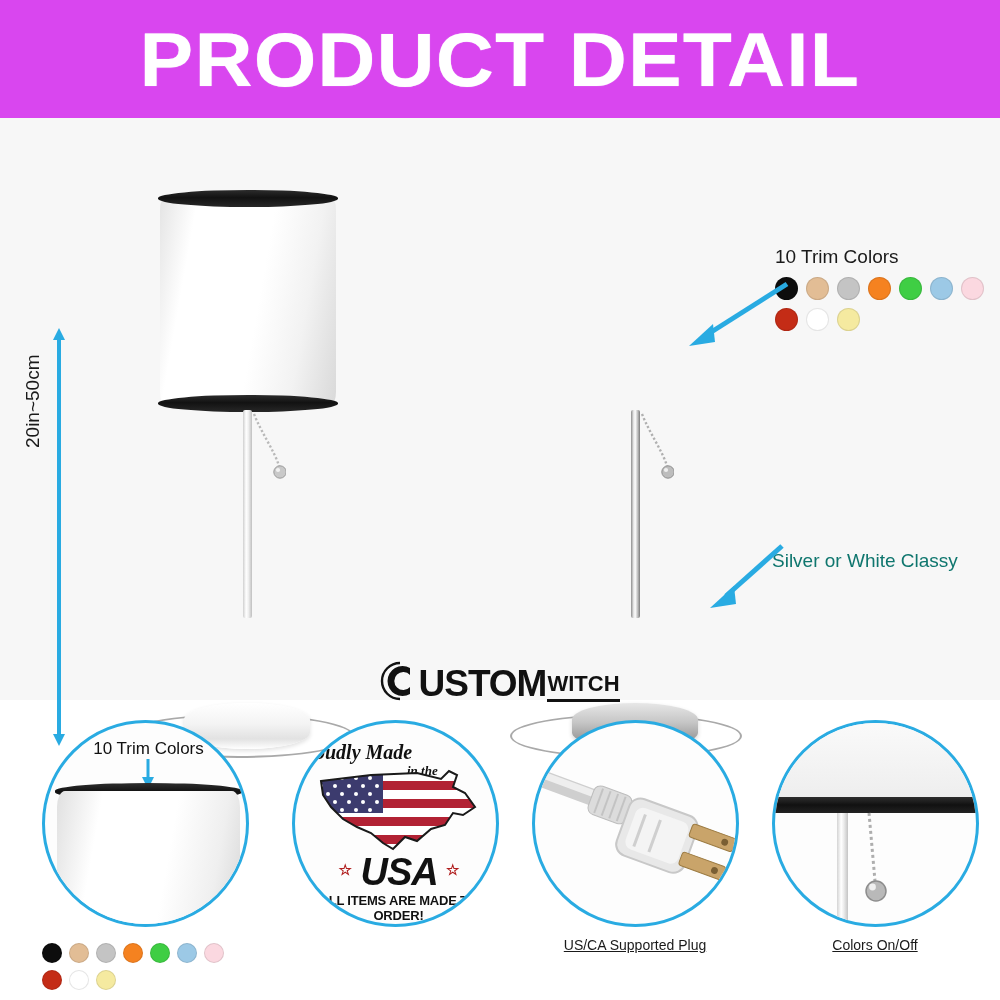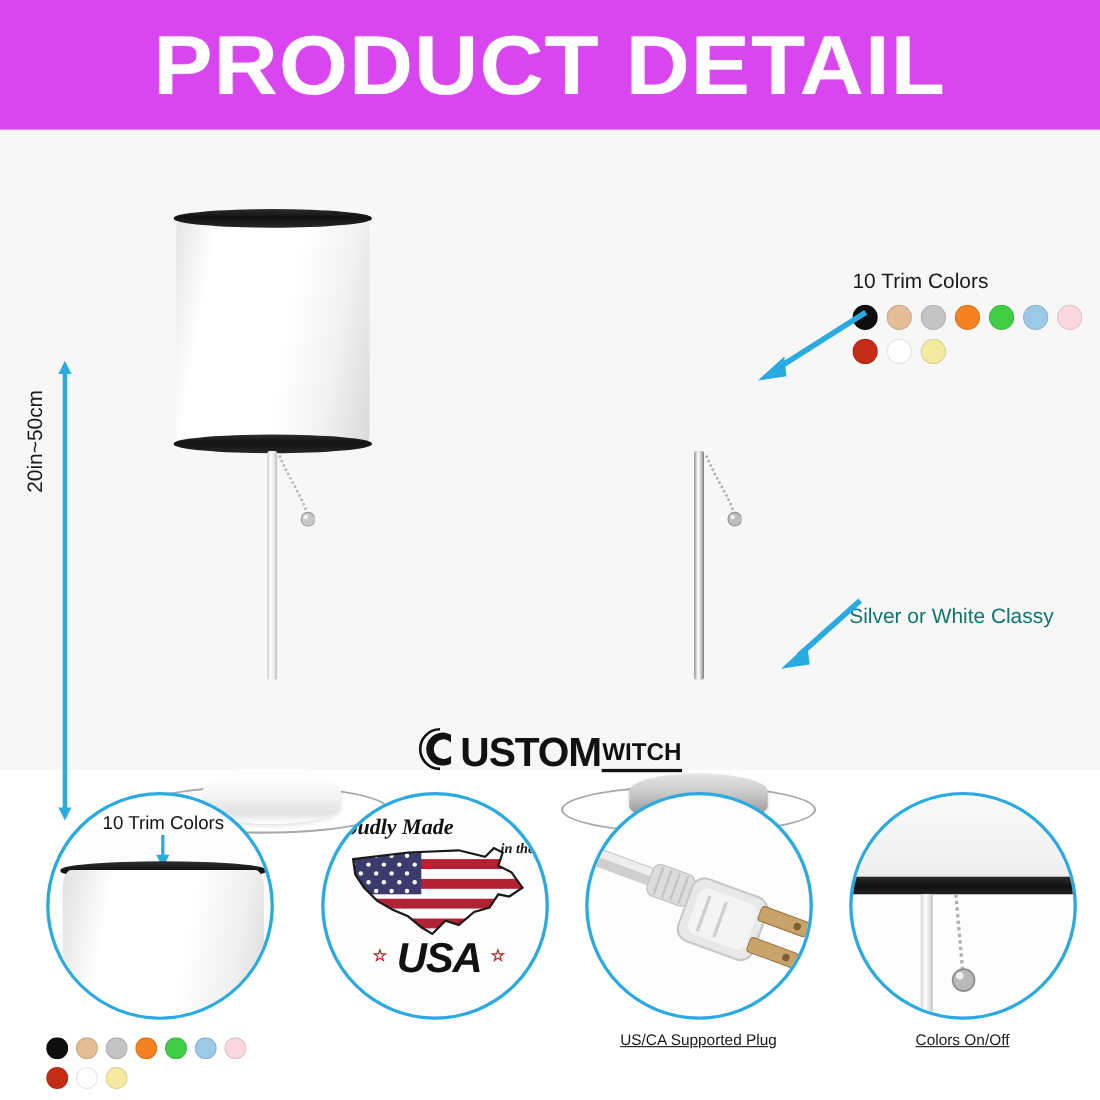--- a/index.html
+++ b/index.html
@@ -209,21 +209,21 @@
   .usa-top {
     position: absolute; left: 0; top: 18px; width: 207px; text-align: left;
     font-family: "Liberation Serif", serif;
     font-style: italic; font-weight: bold;
     font-size: 20px; color: #111;
   }
   .usa-in-the {
     position: absolute; left: 112px; top: 40px;
     font-family: "Liberation Serif", serif;
     font-style: italic; font-weight: bold;
-    font-size: 13px; color: #111; margin-left: 48px;
+    font-size: 13px; color: #111;
   }
   .usa-word {
     position: absolute; left: 0; top: 128px; width: 207px;
     text-align: center;
     font-size: 38px; font-weight: bold; font-style: italic; color: #111;
     letter-spacing: -1px;
   }
   .usa-star { color: #b11f1f; font-size: 15px; font-style: normal; vertical-align: 10px; }
   .usa-sub {
     position: absolute; left: 0; top: 170px; width: 207px;
@@ -421,20 +421,21 @@
         <path d="M8,18 L58,12 L104,10 L128,16 L136,8 L144,12 L140,24 L152,30 L162,44
                  L150,52 L140,50 L132,62 L118,66 L104,78 L92,74 L80,86 L70,80 L58,70
                  L44,64 L30,56 L18,44 L10,32 Z" fill="none" stroke="#1a1a1a" stroke-width="2"></path>
       </svg>
 
       <div class="usa-word">
         <span class="usa-star">☆</span>
         <span>USA</span>
         <span class="usa-star">☆</span>
       </div>
+      <div class="usa-sub">ALL ITEMS ARE MADE TO ORDER!</div>
     </div>
   </div>
 
   <div class="panel" style="left:510px;">
     <div class="circle">
       <svg style="position:absolute;left:0;top:0;width:207px;height:207px;" viewBox="0 0 207 207">
 
         <path d="M8,56 L62,76" stroke="#cfcfcf" stroke-width="17" stroke-linecap="round"></path>
         <path d="M8,52 L62,72" stroke="#eeeeee" stroke-width="7" stroke-linecap="round"></path>
 

